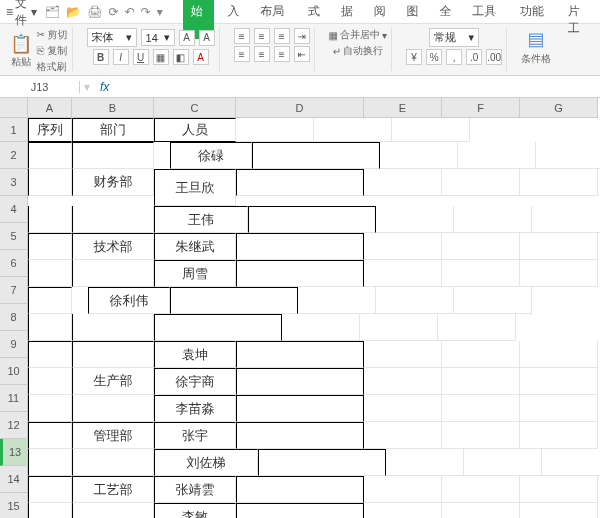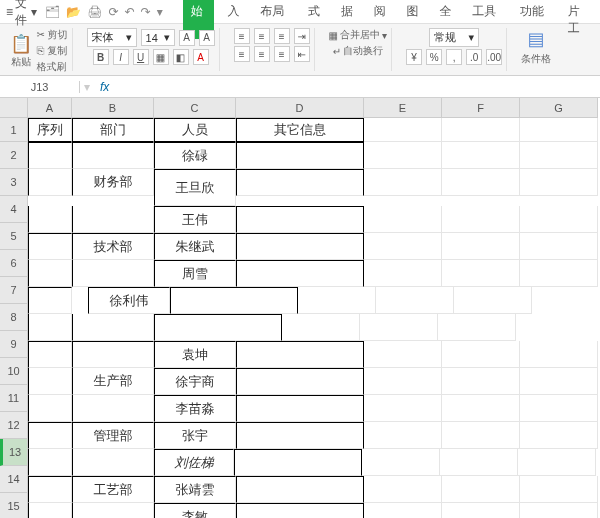--- a/index.html
+++ b/index.html
@@ -181,47 +181,46 @@
         <div class="colhdr" style="width: 128px;">D</div>
         <div class="colhdr" style="width: 78px;">E</div>
         <div class="colhdr" style="width: 78px;">F</div>
         <div class="colhdr" style="width: 78px;">G</div>
       </div>
     <div class="gridbody" id="gridbody">
         <div class="gridrow">
           <div class="cell b-t b-b b-l hdr" style="width: 44px; height: 24px;">序列</div>
           <div class="cell b-t b-b b-l hdr" style="width: 82px; height: 24px;">部门</div>
           <div class="cell b-t b-b b-l hdr" style="width: 82px; height: 24px;">人员</div>
-          <div class="cell b-t b-b b-l b-r hdr" style="width: 128px; height: 24px;">其它信息</div>
           <div class="cell" style="width: 78px; height: 24px;"></div>
           <div class="cell" style="width: 78px; height: 24px;"></div>
           <div class="cell" style="width: 78px; height: 24px;"></div>
         </div>
         <div class="gridrow">
           <div class="cell b-l b-t" style="width: 44px; height: 27px;"></div>
           <div class="cell b-l b-t" style="width: 82px; height: 27px;"></div>
-          <div class="cell b-l b-t" style="width: 82px; height: 27px;">徐碌</div>
+          <div class="cell b-l b-t" style="width: 82px; height: 27px; margin-left: 16px;">徐碌</div>
           <div class="cell b-l b-r b-t" style="width: 128px; height: 27px;"></div>
           <div class="cell" style="width: 78px; height: 27px;"></div>
           <div class="cell" style="width: 78px; height: 27px;"></div>
           <div class="cell" style="width: 78px; height: 27px;"></div>
         </div>
         <div class="gridrow">
           <div class="cell b-l" style="width: 44px; height: 27px;"></div>
           <div class="cell b-l" style="width: 82px; height: 27px;">财务部</div>
           <div class="cell b-l b-t" style="width: 82px; height: 37px;">王旦欣</div>
           <div class="cell b-l b-r b-t" style="width: 128px; height: 27px;"></div>
           <div class="cell" style="width: 78px; height: 27px;"></div>
           <div class="cell" style="width: 78px; height: 27px;"></div>
           <div class="cell" style="width: 78px; height: 27px;"></div>
         </div>
         <div class="gridrow">
           <div class="cell b-l" style="width: 44px; height: 27px;"></div>
           <div class="cell b-l" style="width: 82px; height: 27px;"></div>
-          <div class="cell b-l b-t" style="width: 82px; height: 27px;">王伟</div>
+          <div class="cell b-l b-t" style="width: 94px; height: 27px;">王伟</div>
           <div class="cell b-l b-r b-t" style="width: 128px; height: 27px;"></div>
           <div class="cell" style="width: 78px; height: 27px;"></div>
           <div class="cell" style="width: 78px; height: 27px;"></div>
           <div class="cell" style="width: 78px; height: 27px;"></div>
         </div>
         <div class="gridrow">
           <div class="cell b-l b-t" style="width: 44px; height: 27px;"></div>
           <div class="cell b-l b-t" style="width: 82px; height: 27px;">技术部</div>
           <div class="cell b-l b-t" style="width: 82px; height: 27px;">朱继武</div>
           <div class="cell b-l b-r b-t" style="width: 128px; height: 27px;"></div>
@@ -286,21 +285,21 @@
           <div class="cell b-l b-t" style="width: 82px; height: 27px;">管理部</div>
           <div class="cell b-l b-t" style="width: 82px; height: 27px;">张宇</div>
           <div class="cell b-l b-r b-t" style="width: 128px; height: 27px;"></div>
           <div class="cell" style="width: 78px; height: 27px;"></div>
           <div class="cell" style="width: 78px; height: 27px;"></div>
           <div class="cell" style="width: 78px; height: 27px;"></div>
         </div>
         <div class="gridrow">
           <div class="cell b-l" style="width: 44px; height: 27px;"></div>
           <div class="cell b-l" style="width: 82px; height: 27px;"></div>
-          <div class="cell b-l b-t" style="width: 80px; height: 27px; font-style: italic;">刘佐梯</div>
+          <div class="cell b-l b-t" style="width: 104px; height: 27px;">刘佐梯</div>
           <div class="cell b-l b-r b-t" style="width: 128px; height: 27px;"></div>
           <div class="cell" style="width: 78px; height: 27px;"></div>
           <div class="cell" style="width: 78px; height: 27px;"></div>
           <div class="cell" style="width: 78px; height: 27px;"></div>
         </div>
         <div class="gridrow">
           <div class="cell b-l b-t" style="width: 44px; height: 27px;"></div>
           <div class="cell b-l b-t" style="width: 82px; height: 27px;">工艺部</div>
           <div class="cell b-l b-t" style="width: 82px; height: 27px;">张靖雲</div>
           <div class="cell b-l b-r b-t" style="width: 128px; height: 27px;"></div>

